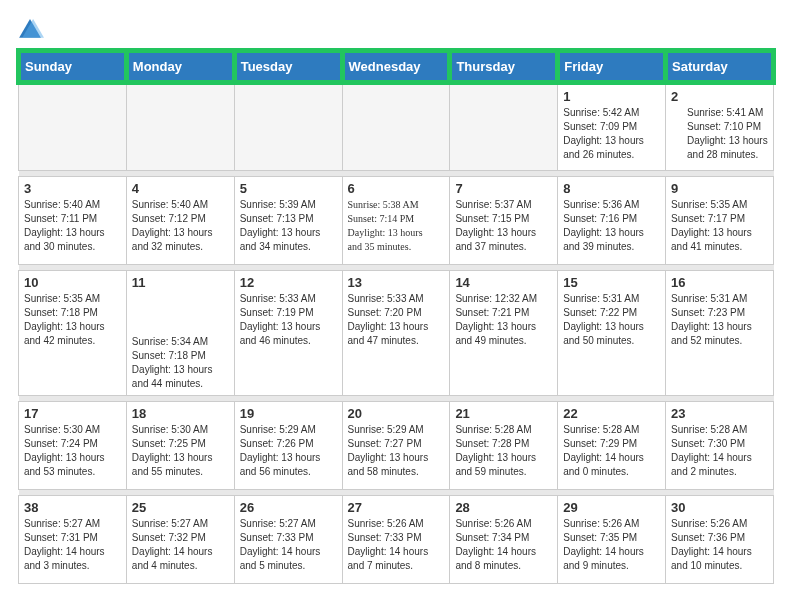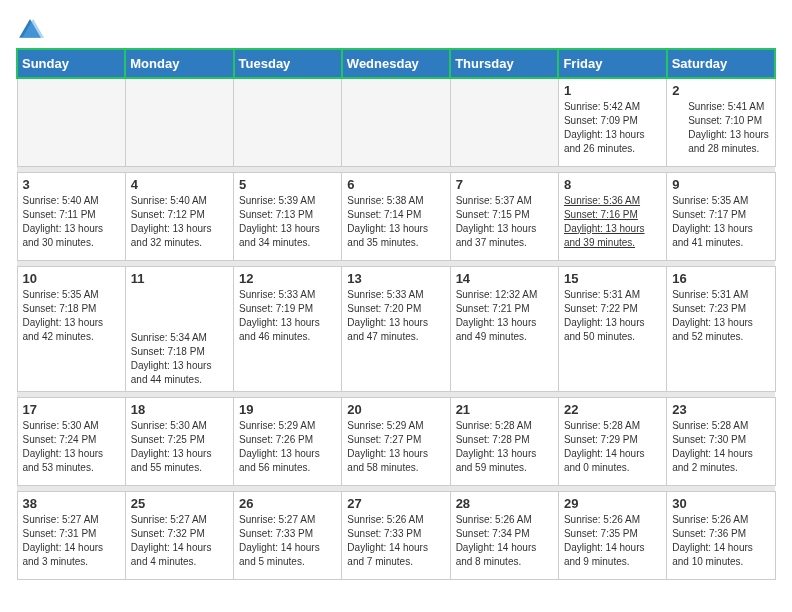--- a/index.html
+++ b/index.html
@@ -52,21 +52,21 @@
       border-collapse: collapse;
       table-layout: fixed;
     }
     .calendar-table th {
       background: #2e7bbf;
       color: #fff;
       font-size: 13px;
       font-weight: bold;
       padding: 6px 4px;
       text-align: left;
-      border: 2px solid #22c55e;
+      border: 5px solid #22c55e;
     }
     .calendar-table td {
       vertical-align: top;
       border: 1px solid #ccc;
       padding: 4px 5px;
       font-size: 10.5px;
       color: #333;
       height: 88px;
       background: #fff;
     }
@@ -170,35 +170,35 @@
         </td>
         <td>
           <span class="day-num">5</span>
           <div class="day-info" style="white-space: pre-line;">Sunrise: 5:39 AM
 Sunset: 7:13 PM
 Daylight: 13 hours
 and 34 minutes.</div>
         </td>
         <td>
           <span class="day-num">6</span>
-          <div class="day-info" style="white-space: pre-line;">Sunrise: 5:38 AM
+          <div class="day-info" style="white-space: pre-line; font-family: Liberation Serif, serif;">Sunrise: 5:38 AM
 Sunset: 7:14 PM
 Daylight: 13 hours
 and 35 minutes.</div>
         </td>
         <td>
           <span class="day-num">7</span>
           <div class="day-info" style="white-space: pre-line;">Sunrise: 5:37 AM
 Sunset: 7:15 PM
 Daylight: 13 hours
 and 37 minutes.</div>
         </td>
         <td>
           <span class="day-num">8</span>
-          <div class="day-info" style="white-space: pre-line; text-decoration: underline;">Sunrise: 5:36 AM
+          <div class="day-info" style="white-space: pre-line;">Sunrise: 5:36 AM
 Sunset: 7:16 PM
 Daylight: 13 hours
 and 39 minutes.</div>
         </td>
         <td>
           <span class="day-num">9</span>
           <div class="day-info" style="white-space: pre-line;">Sunrise: 5:35 AM
 Sunset: 7:17 PM
 Daylight: 13 hours
 and 41 minutes.</div>

